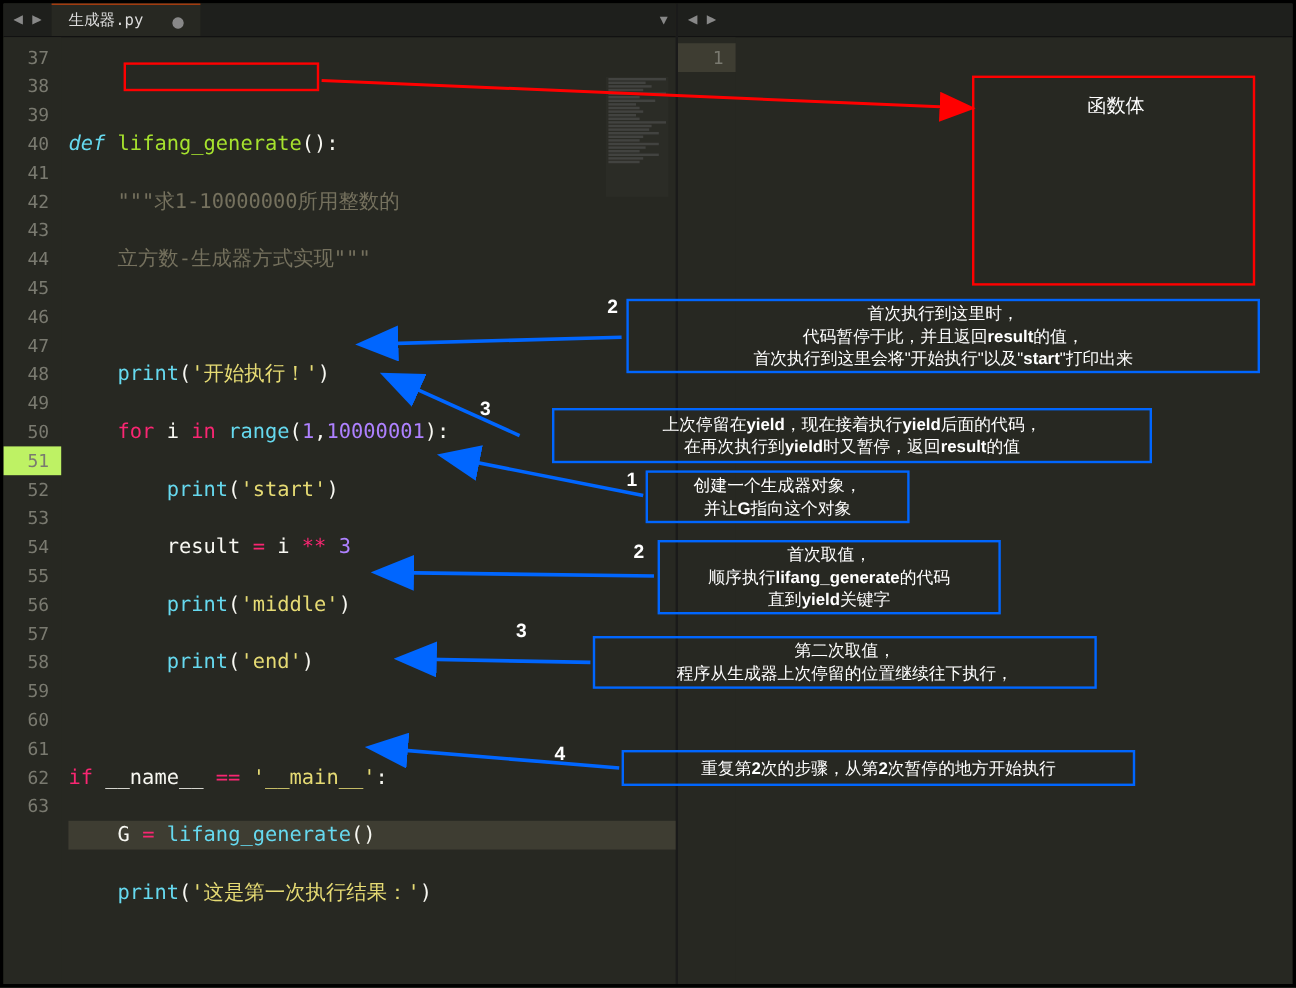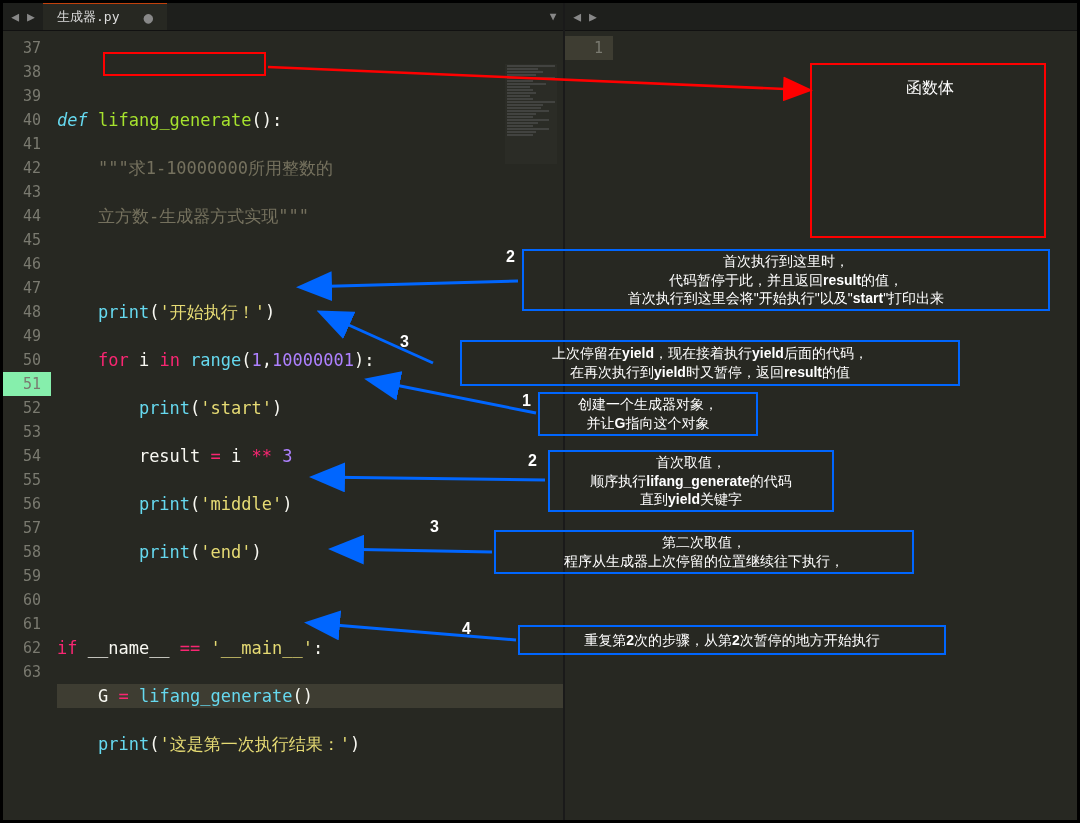--- a/index.html
+++ b/index.html
@@ -59,21 +59,21 @@
 .gutter {
   width: 48px;
   text-align: right;
   padding: 5px 10px 5px 0;
   color: #7a7a70;
   font-size: 15px;
   line-height: 24px;
   background: #272822;
   user-select: none;
 }
-.gutter .hl { background: #86efac; display: block; margin-right: -10px; padding-right: 10px; }
+.gutter .hl { background: #bef264; display: block; margin-right: -10px; padding-right: 10px; }
 .code {
   flex: 1;
   padding: 5px 0 5px 6px;
   line-height: 24px;
   white-space: pre;
   position: relative;
 }
 .line { height: 24px; }
 .line.hl { background: #3e3d32; }
 .kw-def { color: #66d9ef; font-style: italic; }

